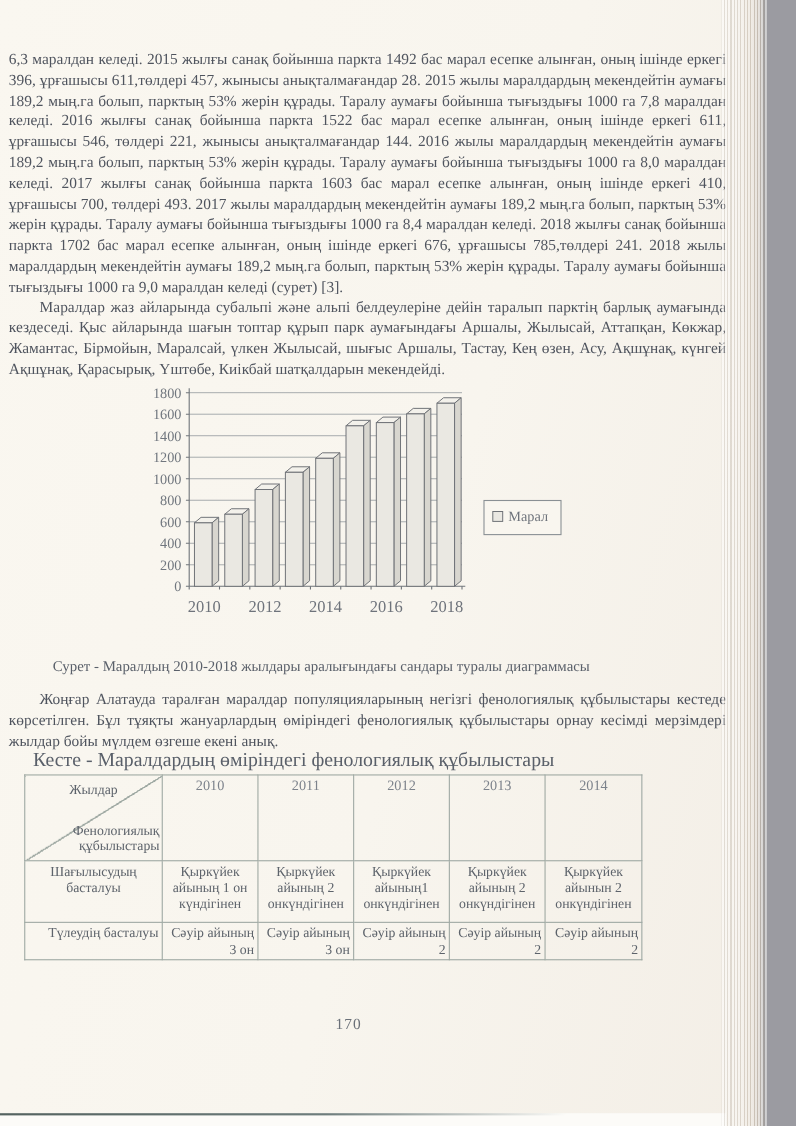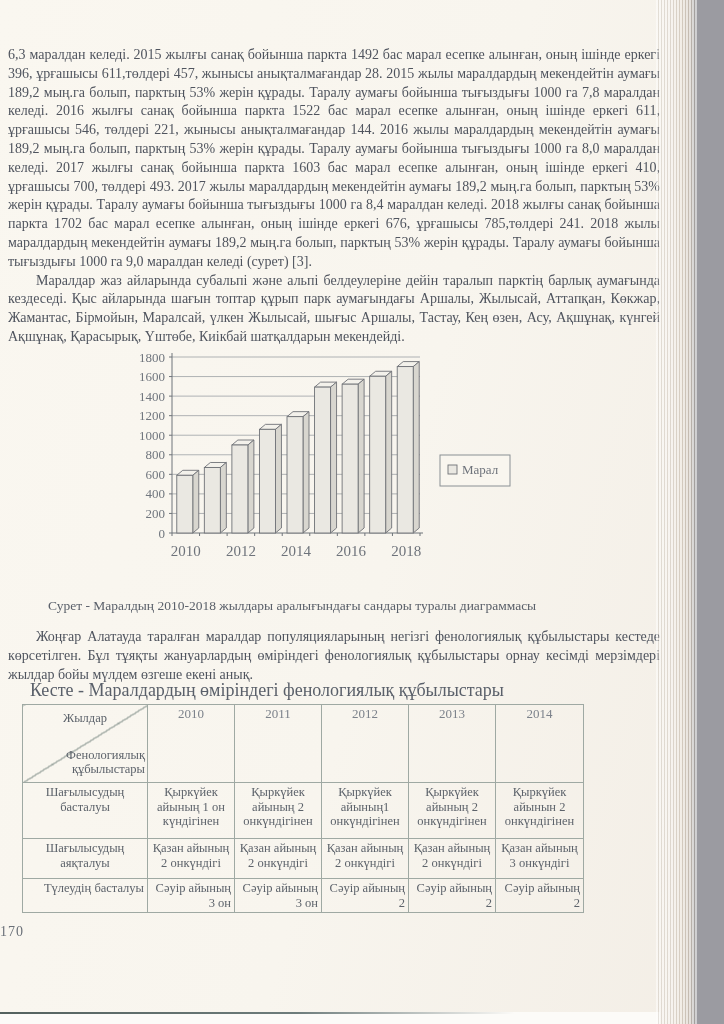--- a/index.html
+++ b/index.html
@@ -53,21 +53,21 @@
   th.yearth { color:#7c828b; font-size:13px; padding-top:5px; }
   td.diag {
     position:relative; padding:0;
     background:linear-gradient(to bottom right,
       rgba(0,0,0,0) calc(50% - 0.7px), #9fa9a3 calc(50% - 0.7px),
       #9fa9a3 calc(50% + 0.7px), rgba(0,0,0,0) calc(50% + 0.7px));
   }
   td.diag .corner-top { position:absolute; top:6px; left:0; right:0; }
   td.diag .corner-bottom { position:absolute; bottom:5px; left:18px; width:104px; text-align:right; }
   #pagenum {
-    position:absolute; top:924px; left:0; width:634px; text-align:left;
+    position:absolute; top:924px; left:0; width:634px; text-align:center;
     color:#6a7078; font-size:14px; letter-spacing:1px;
   }
 </style>
 </head>
 <body>
 
 <div class="paper">
 
   <div id="text1" class="txt">
     <p>6,3 маралдан келеді. 2015 жылғы санақ бойынша паркта 1492 бас марал есепке алынған, оның ішінде еркегі 396, ұрғашысы 611,төлдері 457, жынысы анықталмағандар 28. 2015 жылы маралдардың мекендейтін аумағы 189,2 мың.га болып, парктың 53% жерін құрады. Таралу аумағы бойынша тығыздығы 1000 га 7,8 маралдан келеді. 2016 жылғы санақ бойынша паркта 1522 бас марал есепке алынған, оның ішінде еркегі 611, ұрғашысы 546, төлдері 221, жынысы анықталмағандар 144. 2016 жылы маралдардың мекендейтін аумағы 189,2 мың.га болып, парктың 53% жерін құрады. Таралу аумағы бойынша тығыздығы 1000 га 8,0 маралдан келеді. 2017 жылғы санақ бойынша паркта 1603 бас марал есепке алынған, оның ішінде еркегі 410, ұрғашысы 700, төлдері 493. 2017 жылы маралдардың мекендейтін аумағы 189,2 мың.га болып, парктың 53% жерін құрады. Таралу аумағы бойынша тығыздығы 1000 га 8,4 маралдан келеді. 2018 жылғы санақ бойынша паркта 1702 бас марал есепке алынған, оның ішінде еркегі 676, ұрғашысы 785,төлдері 241. 2018 жылы маралдардың мекендейтін аумағы 189,2 мың.га болып, парктың 53% жерін құрады. Таралу аумағы бойынша тығыздығы 1000 га 9,0 маралдан келеді (сурет) [3].</p>
@@ -203,28 +203,20 @@
         <th class="yearth">2014</th>
       </tr>
       <tr class="row-1">
         <td>Шағылысудың басталуы</td>
         <td>Қыркүйек айының 1 он күндігінен</td>
         <td>Қыркүйек айының 2 онкүндігінен</td>
         <td>Қыркүйек айының1 онкүндігінен</td>
         <td>Қыркүйек айының 2 онкүндігінен</td>
         <td>Қыркүйек айынын 2 онкүндігінен</td>
       </tr>
-      <tr class="row-2">
-        <td>Шағылысудың аяқталуы</td>
-        <td>Қазан айының 2 онкүндігі</td>
-        <td>Қазан айының 2 онкүндігі</td>
-        <td>Қазан айының 2 онкүндігі</td>
-        <td>Қазан айының 2 онкүндігі</td>
-        <td>Қазан айының 3 онкүндігі</td>
-      </tr>
       <tr class="row-3">
         <td>Түлеудің басталуы</td>
         <td>Сәуір айының 3 он</td>
         <td>Сәуір айының 3 он</td>
         <td>Сәуір айының 2</td>
         <td>Сәуір айының 2</td>
         <td>Сәуір айының 2</td>
       </tr>
     </tbody>
   </table>

